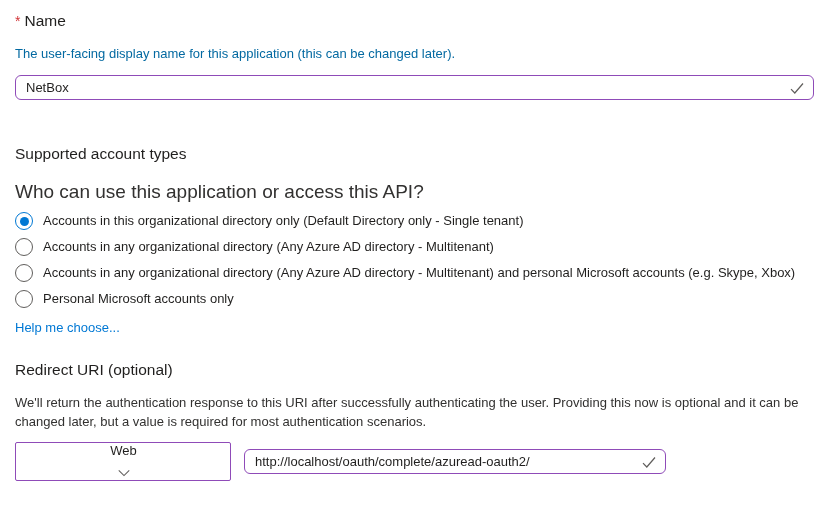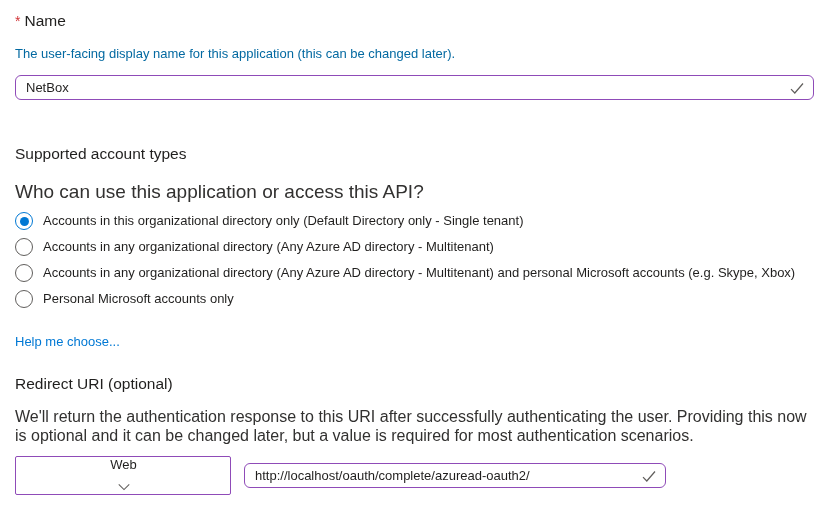--- a/index.html
+++ b/index.html
@@ -76,30 +76,30 @@
     left: 50%; top: 50%;
     width: 9px; height: 9px;
     margin: -4.5px 0 0 -4.5px;
     border-radius: 50%;
     background: #0078d4;
   }
   .radio-label { font-size: 13px; color: #201f1e; line-height: 18px; }
 
   .help-link {
     display: inline-block;
-    margin-top: 22px;
+    margin-top: 8px;
     font-size: 13px;
     color: #0078d4;
     text-decoration: none;
     cursor: pointer;
   }
 
   .redirect-section { margin-top: 24px; }
   .redirect-desc {
-    font-size: 16px;
+    font-size: 13px;
     line-height: 19px;
     color: #323130;
     margin-top: 13px;
     max-width: 800px;
   }
 
   .redirect-controls {
     margin-top: 11px;
     display: flex;
     gap: 13px;

